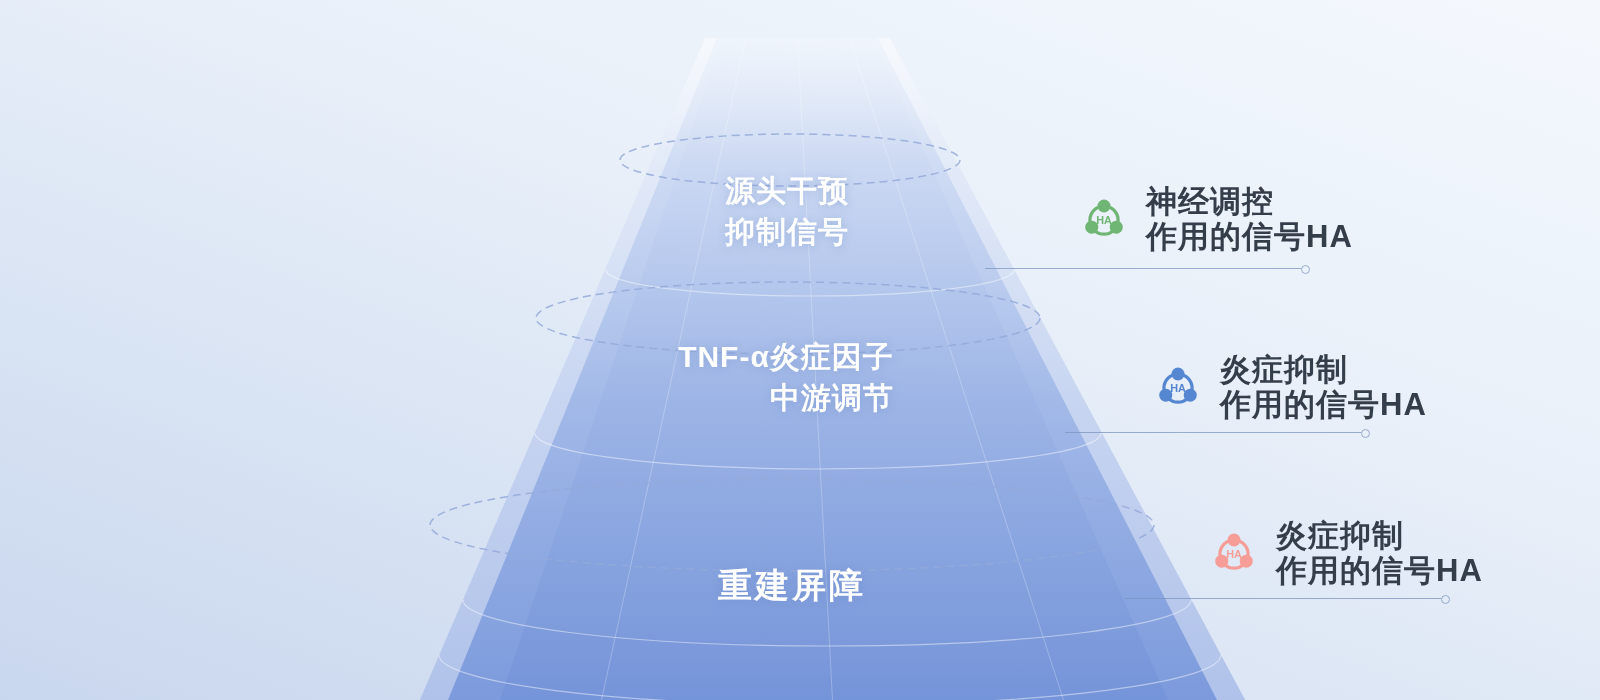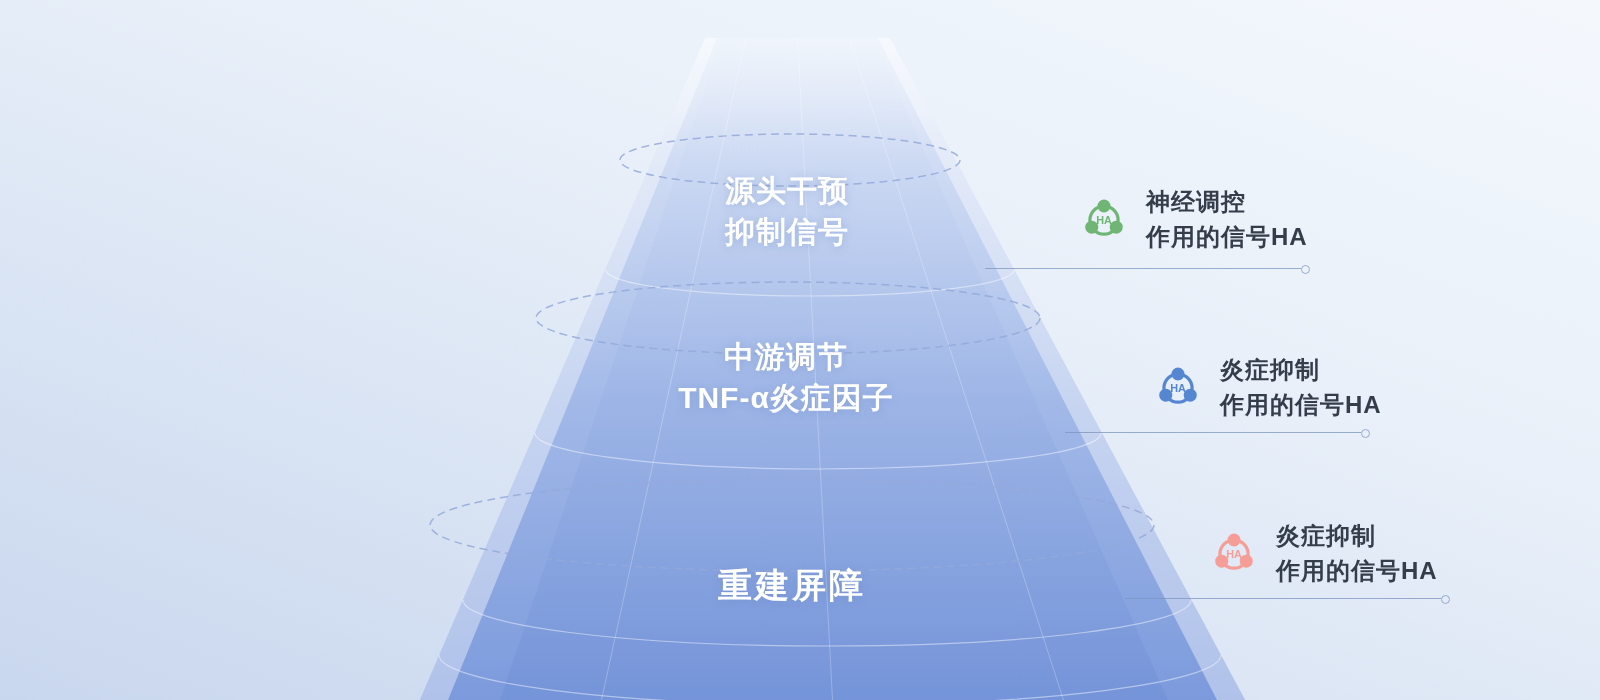--- a/index.html
+++ b/index.html
@@ -22,21 +22,21 @@
     stroke-width: 1.5;
     stroke-dasharray: 8 5;
     opacity: 0.85;
   }
   .section-arc { fill: none; stroke: #ffffff; opacity: 0.45; stroke-width: 1.2; }
   .meridian { stroke: #ffffff; opacity: 0.25; stroke-width: 1; }
 
   .tier {
     position: absolute;
     transform: translateX(-50%);
-    text-align: center;
+    text-align: right;
     color: #ffffff;
     font-weight: 700;
     text-shadow: 0 1px 8px rgba(95, 125, 190, 0.35);
     white-space: nowrap;
   }
   .tier .tier-line { line-height: 41px; font-size: 30px; letter-spacing: 1px; }
   .tier-3 .tier-line { font-size: 34px; letter-spacing: 3px; }
 
   .callout {
     position: absolute;
@@ -51,21 +51,21 @@
   .icon .dot { fill: currentColor; }
   .icon .ha-text {
     fill: currentColor;
     font-size: 10px;
     font-weight: bold;
     text-anchor: middle;
     font-family: "Liberation Sans", sans-serif;
   }
   .callout-text { display: flex; flex-direction: column; }
   .callout-line {
-    font-size: 24px;
+    font-size: 31px;
     font-weight: 700;
     color: #343d4a;
     line-height: 35px;
     letter-spacing: 1px;
   }
 
   .leader {
     position: absolute;
     height: 0;
     border-top: 1px solid #7b94bf;
@@ -120,22 +120,22 @@
     <ellipse class="dash-ellipse" cx="788" cy="318" rx="252" ry="36"></ellipse>
     <ellipse class="dash-ellipse" cx="792" cy="525" rx="362" ry="46"></ellipse>
   </svg>
 
   <div class="tier tier-1" style="left:787px; top:170px;">
     <div class="tier-line">源头干预</div>
     <div class="tier-line">抑制信号</div>
   </div>
 
   <div class="tier tier-2" style="left:786px; top:336px;">
+    <div class="tier-line">TNF-α炎症因子</div>
     <div class="tier-line">中游调节</div>
-    <div class="tier-line">TNF-α炎症因子</div>
   </div>
 
   <div class="tier tier-3" style="left:792px; top:527px;margin-top:38px;">
     <div class="tier-line">重建屏障</div>
   </div>
 
   <div class="callout" style="left:1078px; top:184px;">
     <span class="icon" style="color: rgb(111, 181, 115);">
       <svg viewBox="0 0 48 48" width="52" height="52">
         <circle class="ring" cx="24" cy="25" r="13"></circle>

